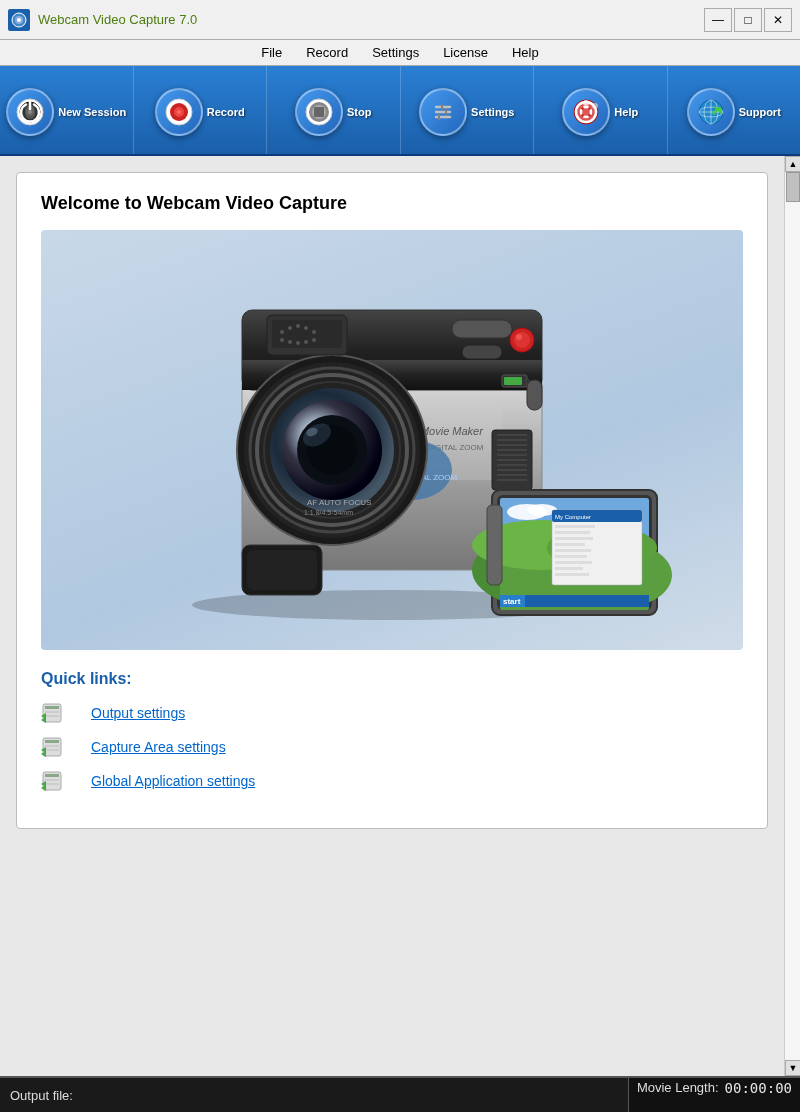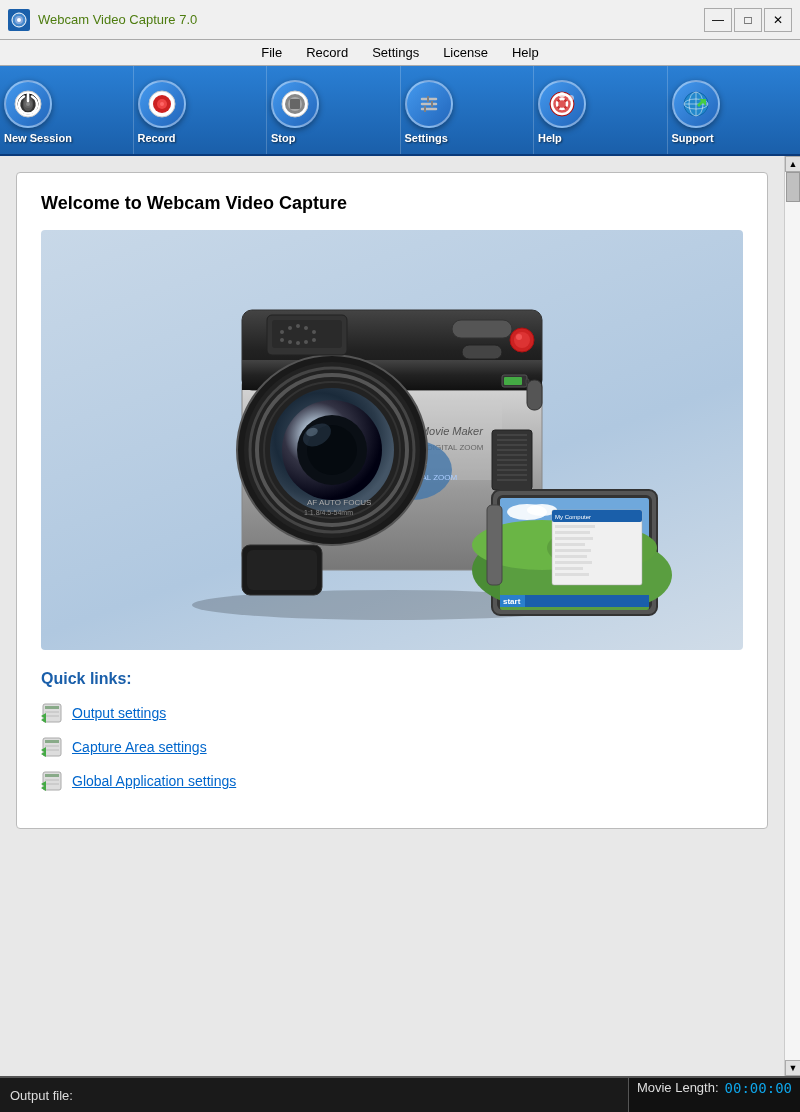--- a/index.html
+++ b/index.html
@@ -72,22 +72,22 @@
     
     .toolbar {
       display: flex;
       background: linear-gradient(180deg, #2a7fd4 0%, #1a5faa 100%);
       height: 90px;
       align-items: stretch;
       border-bottom: 2px solid #0a3a7a;
     }
     .toolbar-btn {
       display: flex;
-      flex-direction: column;
-      align-items: flex-start;
+      flex-direction: row;
+      align-items: center;
       justify-content: center;
       flex: 1;
       border-right: 1px solid rgba(255,255,255,0.2);
       cursor: pointer;
       padding: 8px 4px 4px;
       gap: 4px;
     }
     .toolbar-btn:last-child { border-right: none; }
     .toolbar-icon {
       width: 48px;
@@ -192,21 +192,21 @@
     
     .quick-links-title {
       font-size: 16px;
       font-weight: bold;
       color: #1a5faa;
       margin-bottom: 14px;
     }
     .quick-link-item {
       display: flex;
       align-items: center;
-      gap: 9px;
+      gap: 28px;
       margin-bottom: 12px;
       cursor: pointer;
     }
     .quick-link-icon {
       width: 22px;
       height: 22px;
       flex-shrink: 0;
     }
     .quick-link-text {
       font-size: 14px;
@@ -239,21 +239,21 @@
       background: #111;
       padding: 2px 8px;
       border-left: 1px solid #555;
       display: flex;
       gap: 6px;
       font-size: 13px;
       color: #ddd;
       height: 100%;
     }
     .timecode {
-      color: #0ea5e9;
+      color: #e5e5e5;
       font-family: monospace;
       font-size: 14px;
     }
   </style>
 </head>
 <body>
 
 <div class="title-bar">
   <div class="title-bar-left">
     <svg class="title-icon" viewBox="0 0 22 22">

